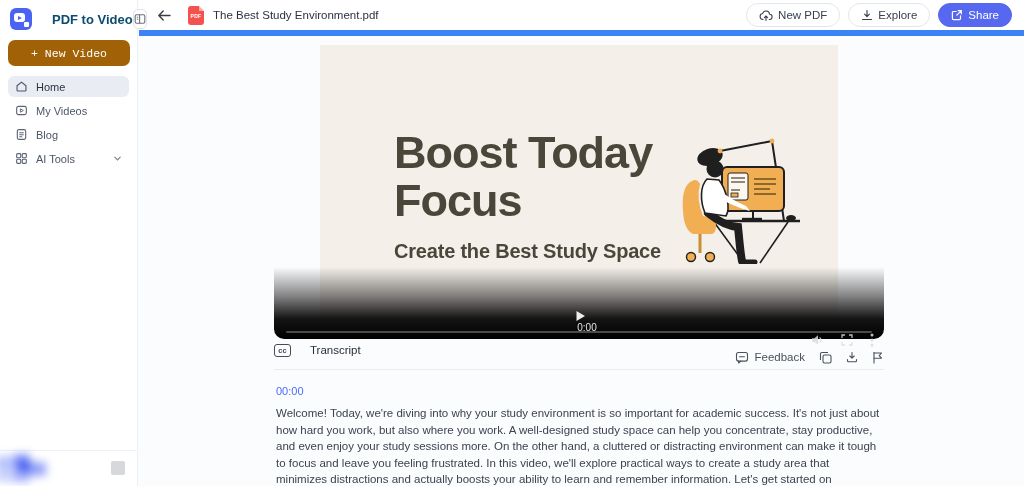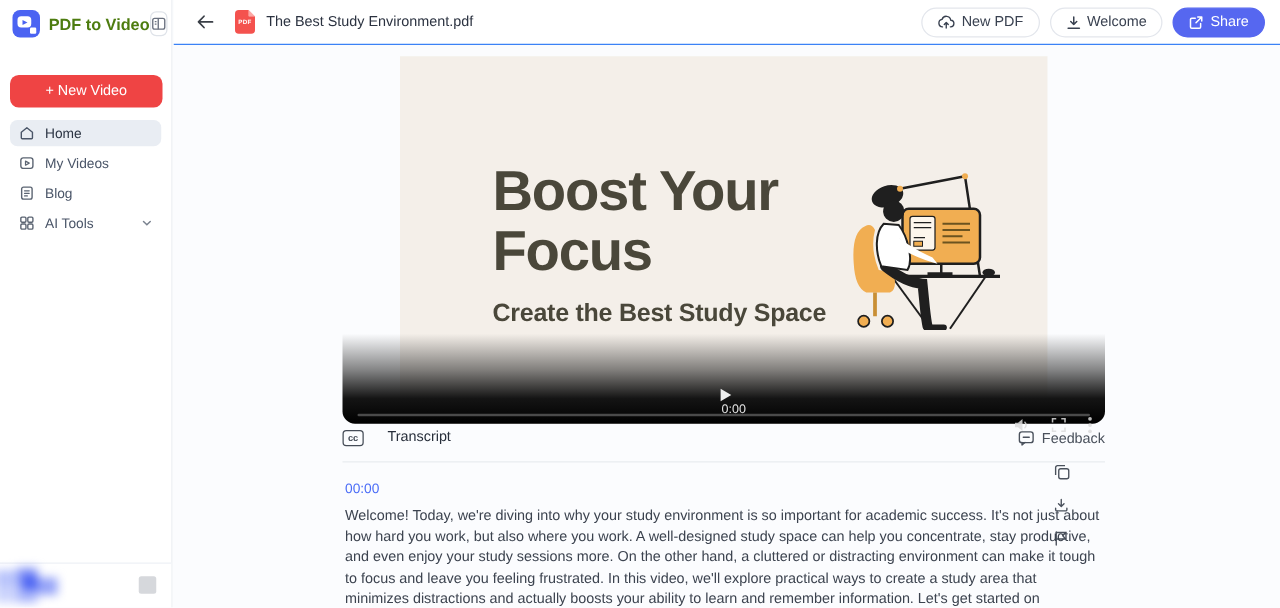--- a/index.html
+++ b/index.html
@@ -7,35 +7,35 @@
   body { font-family:"Liberation Sans", sans-serif; background:#fff; overflow:hidden; }
   .screen { position:relative; width:1024px; height:486px; background:#fbfcfe; }
 
   
   .sidebar { position:absolute; left:0; top:0; width:138px; height:486px; background:#fff; border-right:1px solid #edeff3; z-index:5; }
   .logo-row { display:flex; align-items:center; padding:8px 9px 6px 10px; }
   .logo-mark { width:22px; height:22px; border-radius:6px; background:#4b63f2; position:relative; flex:0 0 auto; }
   .logo-mark .lm-a { position:absolute; left:4px; top:5px; width:11px; height:9px; border-radius:3px; background:#fff; }
   .logo-mark .lm-a::after { content:""; position:absolute; left:4px; top:2.5px; border-left:4px solid #4b63f2; border-top:2.5px solid transparent; border-bottom:2.5px solid transparent; }
   .logo-mark .lm-b { position:absolute; right:3.5px; bottom:3.5px; width:4.5px; height:4.5px; border-radius:1px; background:#fff; }
-  .logo-title { font-size:13px; font-weight:bold; color:#4d7c0f; margin-left:7px; white-space:nowrap; }
+  .logo-title { font-size:13px; font-weight:bold; color:#0c4a6e; margin-left:20px; white-space:nowrap; }
   .collapse-btn { margin-left:auto; width:20px; height:20px; border:1px solid #dfe3e9; border-radius:5px; background:#fff; display:flex; align-items:center; justify-content:center; cursor:pointer; }
-  .new-video-btn { display:block; margin:24px 8px 10px; width:122px; height:26px; border:none; border-radius:7px; background:#ef4444; color:#fff; font-size:11.5px; font-family:Liberation Sans, sans-serif; cursor:pointer; }
+  .new-video-btn { display:block; margin:4px 8px 10px; width:122px; height:26px; border:none; border-radius:7px; background:#a16207; color:#fff; font-size:11.5px; font-family:Liberation Mono, monospace; cursor:pointer; }
   .nav { padding:0 8px; }
   .nav-item { display:flex; align-items:center; gap:8px; height:21px; padding:0 7px; margin-bottom:3px; border-radius:6px; font-size:11px; color:#4a5568; cursor:pointer; }
   .nav-item.active { background:#e9edf3; color:#2a3342; }
   .nav-item .chev { margin-left:auto; }
   .nav-icon { width:13px; height:13px; flex:0 0 auto; display:block; }
   .sidebar-footer { position:absolute; left:0; bottom:0; width:137px; height:36px; border-top:1px solid #eef1f6; background:#fff; }
   .blur-blob { position:absolute; left:-4px; bottom:-4px; width:66px; height:40px; filter:blur(4px); }
   .blur-blob i { position:absolute; display:block; }
   .gray-square { position:absolute; right:12px; top:10px; width:14px; height:14px; border-radius:2px; background:#d6d8dc; }
 
   
-  .topbar { position:absolute; left:139px; top:0; right:0; height:36px; background:#fff; border-bottom:1px solid #3b82f6; display:flex; align-items:center; padding:0 12px 0 16px; }
+  .topbar { position:absolute; left:139px; top:0; right:0; height:36px; background:#fff; border-bottom:6px solid #3b82f6; display:flex; align-items:center; padding:0 12px 0 16px; }
   .back-btn { background:none; border:none; cursor:pointer; padding:2px; display:flex; }
   .pdf-badge { position:relative; width:16px; height:19px; background:#f4524e; border-radius:3px; margin-left:14px; flex:0 0 auto; }
   .pdf-badge::before { content:""; position:absolute; right:0; top:0; border-left:5px solid #fca7a4; border-top:5px solid #fff; }
   .pdf-badge span { position:absolute; left:0; right:0; top:7px; text-align:center; font-size:5px; font-weight:bold; color:#fff; letter-spacing:0.3px; }
   .file-name { font-size:11.5px; color:#2b3240; margin-left:9px; }
   .topbar-actions { margin-left:auto; display:flex; align-items:center; gap:8px;justify-content:center; }
   .pill-btn { height:24px; display:flex; align-items:center; gap:5px; padding:0 12px; border-radius:13px; border:1px solid #e3e6ec; background:#fff; font-size:11.5px; color:#394150; font-family:inherit; cursor:pointer; }
   .pill-btn.primary { background:#5667f0; border-color:#5667f0; color:#fff; }
 
   
@@ -51,21 +51,21 @@
     background:linear-gradient(180deg, rgba(0,0,0,0) 0%, rgba(35,35,35,0.55) 40%, #141414 72%, #000 100%); }
   .video-controls { position:absolute; left:12px; right:10px; bottom:13px; height:16px; display:flex; align-items:center; color:#e8e8e8;flex-direction:column; }
   .vc-time { font-size:10px; color:#e4e4e4; margin-left:14px; }
   .vc-right { margin-left:auto; display:flex; align-items:center; gap:17px; opacity:0.85; }
   .seekbar { position:absolute; left:12px; right:12px; bottom:6px; height:2.5px; background:#4a4a4a; border-radius:2px; }
   .icon-btn { background:none; border:none; padding:0; display:flex; align-items:center; cursor:pointer; color:inherit; }
 
   .transcript-head { position:absolute; left:135px; top:307px; width:610px; height:26px; display:flex; }
   .cc-chip { width:17px; height:13px; border:1.3px solid #454c57; border-radius:3px; font-size:7.5px; font-weight:bold; color:#454c57; display:flex; align-items:center; justify-content:center; line-height:1; }
   .transcript-title { font-size:11.5px; color:#272e3a; margin-left:19px; }
-  .head-actions { margin-left:auto; display:flex; align-items:center; gap:14px; color:#4a515c;flex-direction:column; }
+  .head-actions { margin-left:auto; display:flex; align-items:center; gap:14px; color:#4a515c; }
   .feedback-btn { display:flex; align-items:center; gap:5px; background:none; border:none; font-size:11.5px; color:#4a515c; font-family:inherit; cursor:pointer; }
   .head-divider { position:absolute; left:135px; top:332px; width:610px; height:1px; background:#e9ebef; }
 
   .transcript-body { position:absolute; left:137px; top:344px; width:604px; }
   .ts-time { font-size:11px; color:#4a6cf7; cursor:pointer; display:inline-block; }
   .ts-text { margin:6px 0 15px; font-size:11.5px; line-height:16.5px; color:#3c434f; }
 </style>
 </head>
 <body>
 
@@ -154,38 +154,38 @@
         <svg width="14" height="11" viewBox="0 0 14 11" fill="none" stroke="#394150" stroke-width="1.1" stroke-linecap="round" stroke-linejoin="round">
             <path d="M4 9.5 a3 3 0 0 1 -0.4 -5.95 A3.6 3.6 0 0 1 10.6 4.2 a2.6 2.6 0 0 1 -0.3 5.3"></path>
             <path d="M7 10.5 V6.2 M5.4 7.6 L7 6 L8.6 7.6"></path>
           </svg>
         <span>New PDF</span>
       </button>
       <button class="pill-btn">
         <svg width="12" height="12" viewBox="0 0 12 12" fill="none" stroke="#394150" stroke-width="1.2" stroke-linecap="round" stroke-linejoin="round">
             <path d="M6 1.5 V7.5 M3.6 5.2 L6 7.6 L8.4 5.2 M1.5 10.5 h9"></path>
           </svg>
-        <span>Welcome</span>
+        <span>Explore</span>
       </button>
       <button class="pill-btn primary">
         <svg width="12" height="12" viewBox="0 0 12 12" fill="none" stroke="#fff" stroke-width="1.2" stroke-linecap="round" stroke-linejoin="round">
             <path d="M9.5 6.8 V9.6 a1 1 0 0 1 -1 1 H2.4 a1 1 0 0 1 -1 -1 V3.5 a1 1 0 0 1 1 -1 H5.2"></path>
             <path d="M7.2 1.6 h3.2 v3.2 M10.2 1.8 L5.8 6.2"></path>
           </svg>
         <span>Share</span>
       </button>
     </div>
   </div>
 
   <div class="content">
 
     <div class="video-wrap">
       <div class="slide">
         <div class="slide-text">
-          <div class="slide-title">Boost Your Focus</div>
+          <div class="slide-title">Boost Today Focus</div>
           <div class="slide-subtitle">Create the Best Study Space</div>
         </div>
         <svg class="illustration" width="140" height="135" viewBox="0 0 140 135">
 
           <polyline points="122,92 110,12 58,22" fill="none" stroke="#1f1f1f" stroke-width="2"></polyline>
           <ellipse cx="48" cy="28" rx="13" ry="8.5" fill="#1f1f1f" transform="rotate(-18 48 28)"></ellipse>
           <circle cx="110" cy="12" r="2.4" fill="#f1ae52"></circle>
             <circle cx="58" cy="22" r="2.4" fill="#f1ae52"></circle>
 
           <rect x="60" y="38" width="62" height="44" rx="5" fill="#f1ae52" stroke="#1f1f1f" stroke-width="2"></rect>

